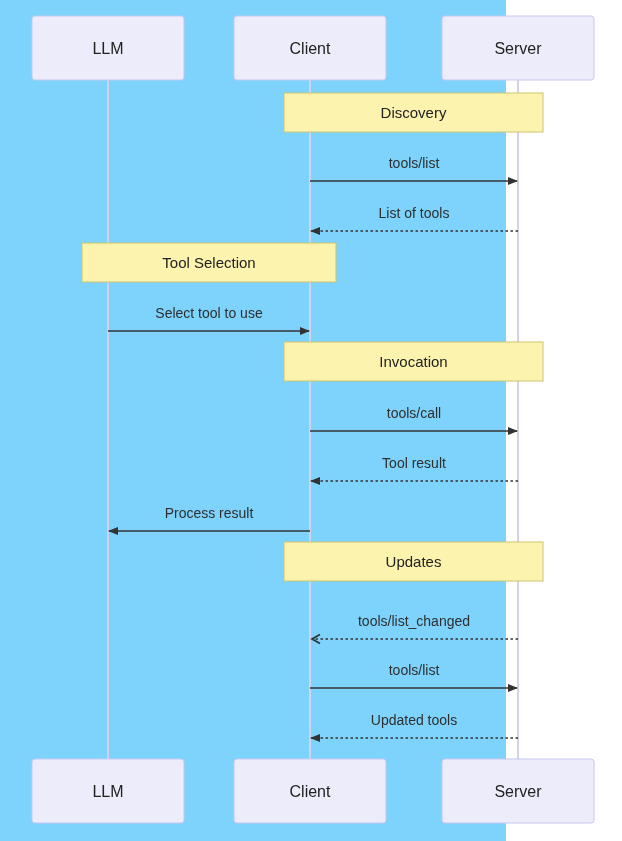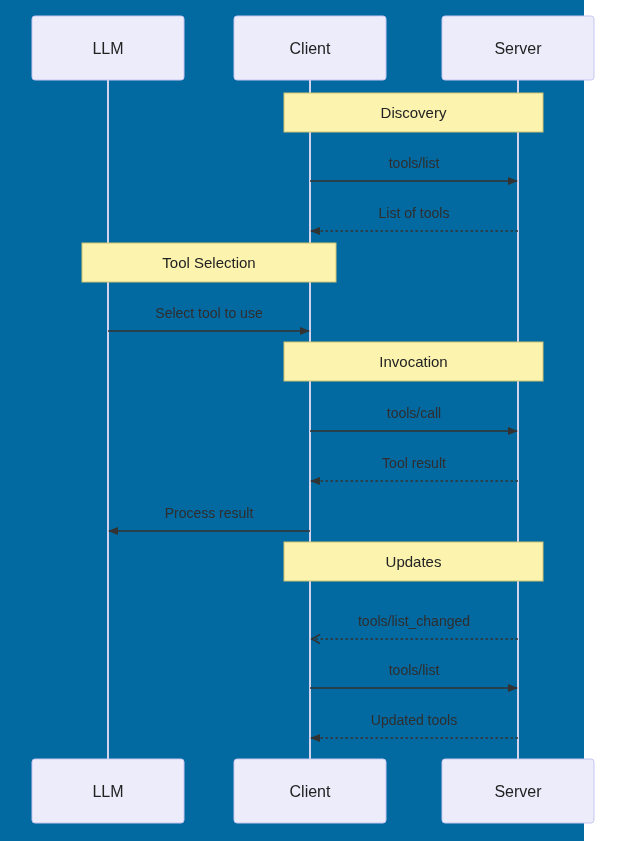--- a/index.html
+++ b/index.html
@@ -1,17 +1,17 @@
 <!DOCTYPE html>
 <html><head>
 <meta charset="utf-8">
 <style>
   html,body{margin:0;padding:0;background:#ffffff;}
   .canvas{
-    width:584px;height:841px;position:relative;background:#0369a1;
+    width:506px;height:841px;position:relative;background:#7dd3fc;
     font-family:"Liberation Sans",sans-serif;
   }
   svg{display:block;}
   text{
     font-family:"Liberation Sans",sans-serif;
     fill:#222222;
   }
   .actor-label{font-size:16px;}
   .note-label{font-size:15px;}
   .msg-label{font-size:14px;fill:#2e2e2e;}

